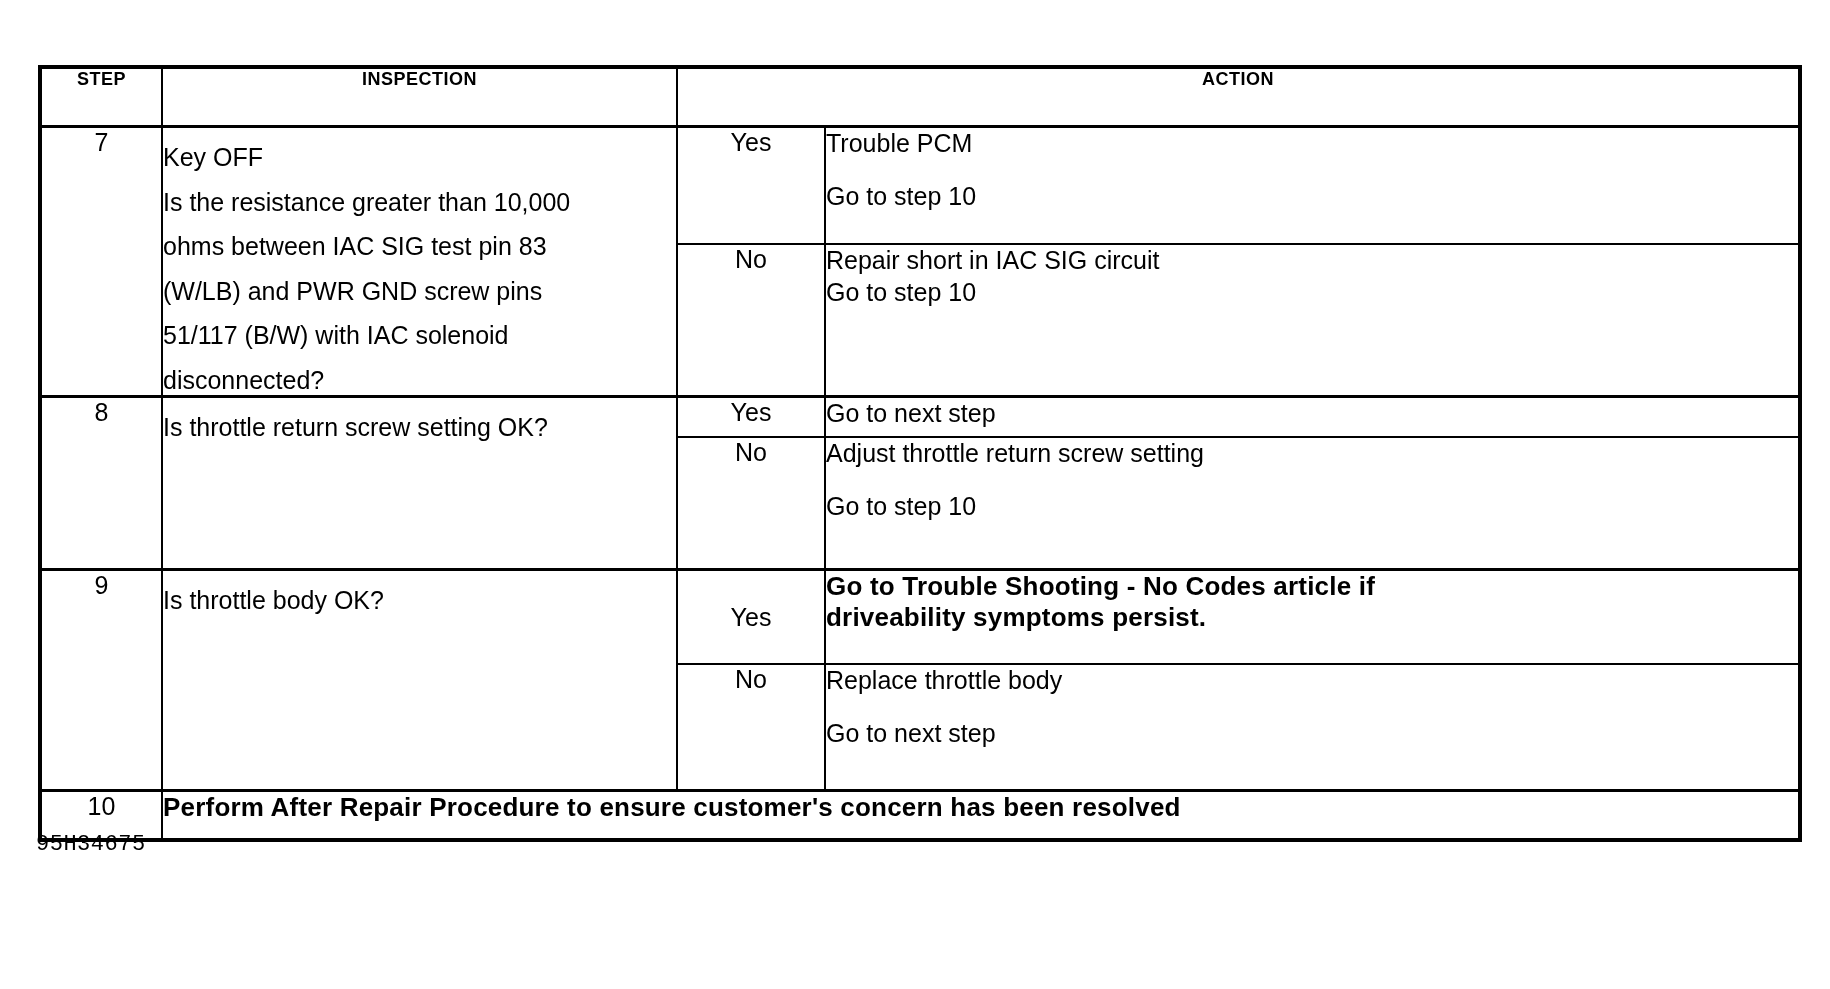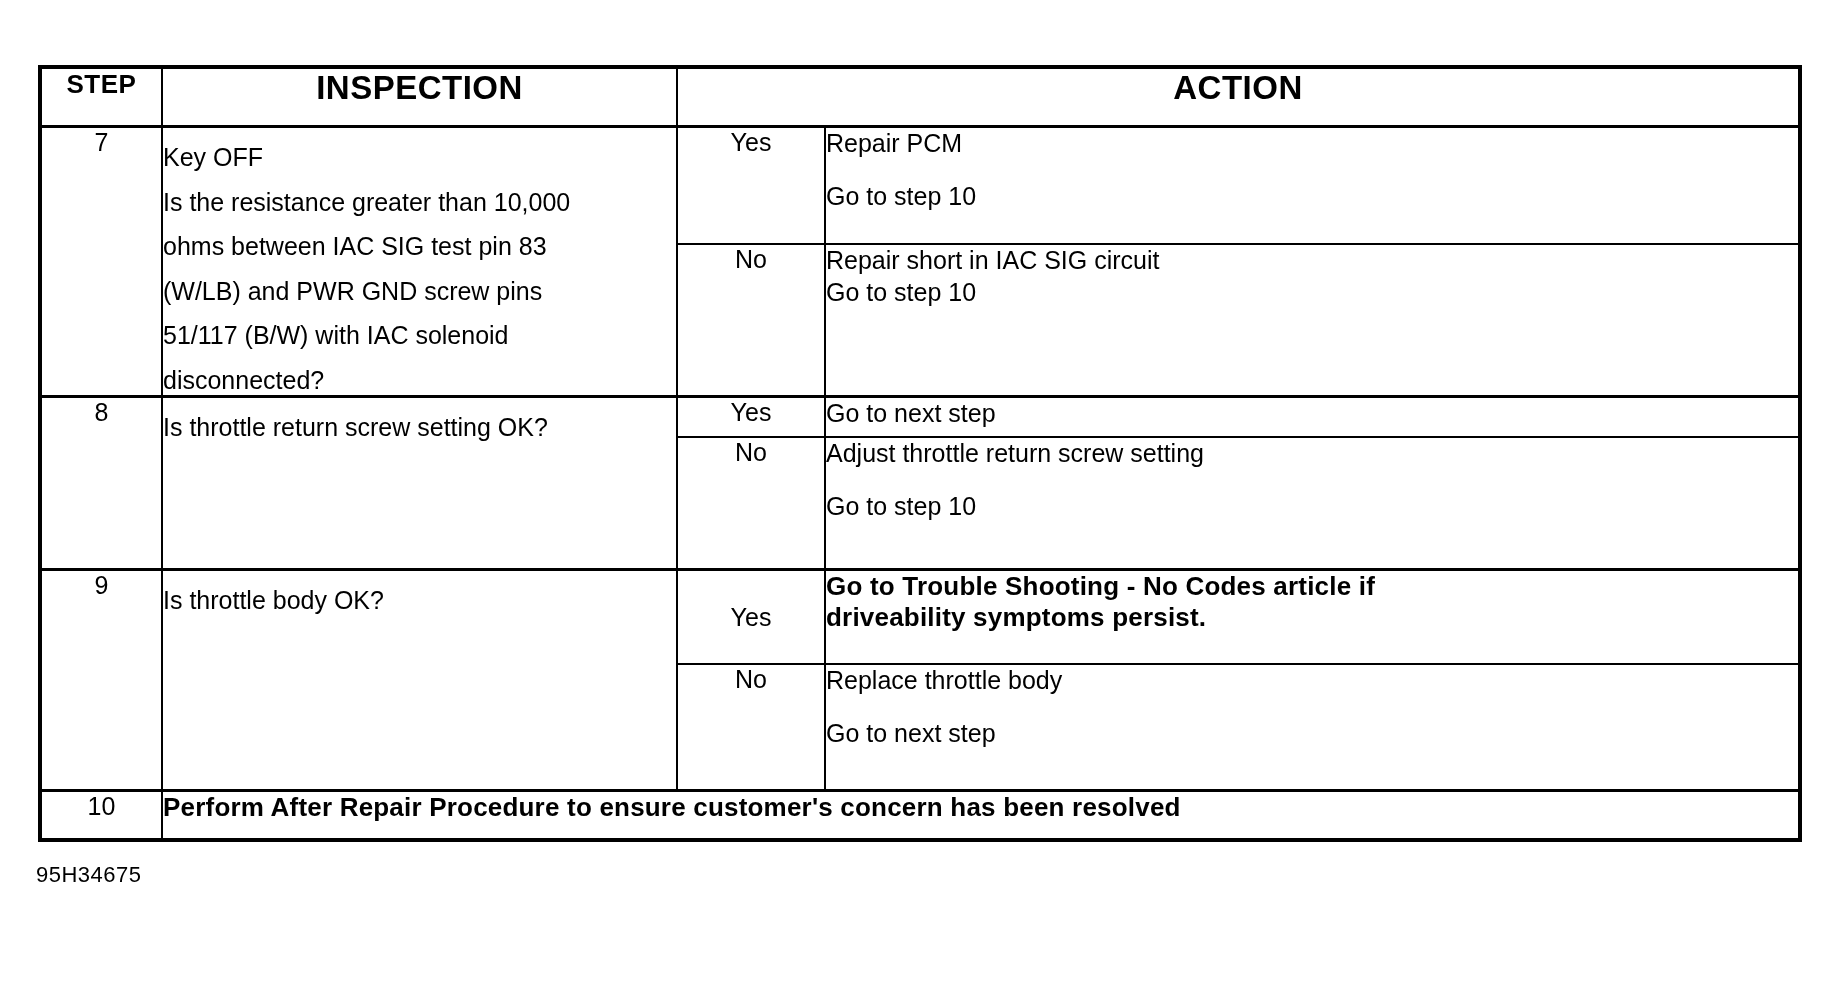--- a/index.html
+++ b/index.html
@@ -53,26 +53,26 @@
   col.c-step   { width: 122px; }
   col.c-insp   { width: 515px; }
   col.c-yesno  { width: 148px; }
   col.c-action { width: 975px; }
 
   
   .hdr {
     height: 56px;
     text-align: center;
     font-weight: bold;
-    font-size: 33px;
+    font-size: 18px;
     letter-spacing: 0.5px;
     vertical-align: middle;
     border-bottom: 4px solid #000;
   }
-  .hdr.step-h { font-size: 26px; }
+  .hdr.step-h { font-size: 18px; }
 
   
   .stepnum {
     text-align: center;
     font-size: 25px;
     padding-top: 10px;
     font-weight: normal;
   }
 
   
@@ -122,23 +122,23 @@
   }
 
   
   tr.group-top > td { border-top: 3px solid #000; }
   tr.sub > td { border-top: 2px solid #14532d; }
 
   
   .figid {
     position: absolute;
     left: 36px;
-    top: 862px;
+    top: 832px;
     font-size: 22px;
-    font-family: Liberation Sans, sans-serif;
+    font-family: Liberation Mono, monospace;
     letter-spacing: 0.5px;
   }
 </style>
 </head>
 <body>
 
 <div class="page">
 
   <div class="table-wrap">
     <table class="dtc">
@@ -162,21 +162,21 @@
           <td class="insp" rowspan="2">
             <span class="ln">Key OFF</span>
             <span class="ln">Is the resistance greater than 10,000</span>
             <span class="ln">ohms between IAC SIG test pin 83</span>
             <span class="ln">(W/LB) and PWR GND screw pins</span>
             <span class="ln">51/117 (B/W) with IAC solenoid</span>
             <span class="ln">disconnected?</span>
           </td>
           <td class="yn" style="height:100px">Yes</td>
           <td class="act">
-            <span class="ln">Repair PCM</span>
+            <span class="ln">Trouble PCM</span>
             <span class="gap"></span>
             <span class="ln">Go to step 10</span>
           </td>
         </tr>
         <tr class="sub">
           <td class="yn" style="height:130px">No</td>
           <td class="act">
             <span class="ln">Repair short in IAC SIG circuit</span>
             <span class="ln">Go to step 10</span>
           </td>

